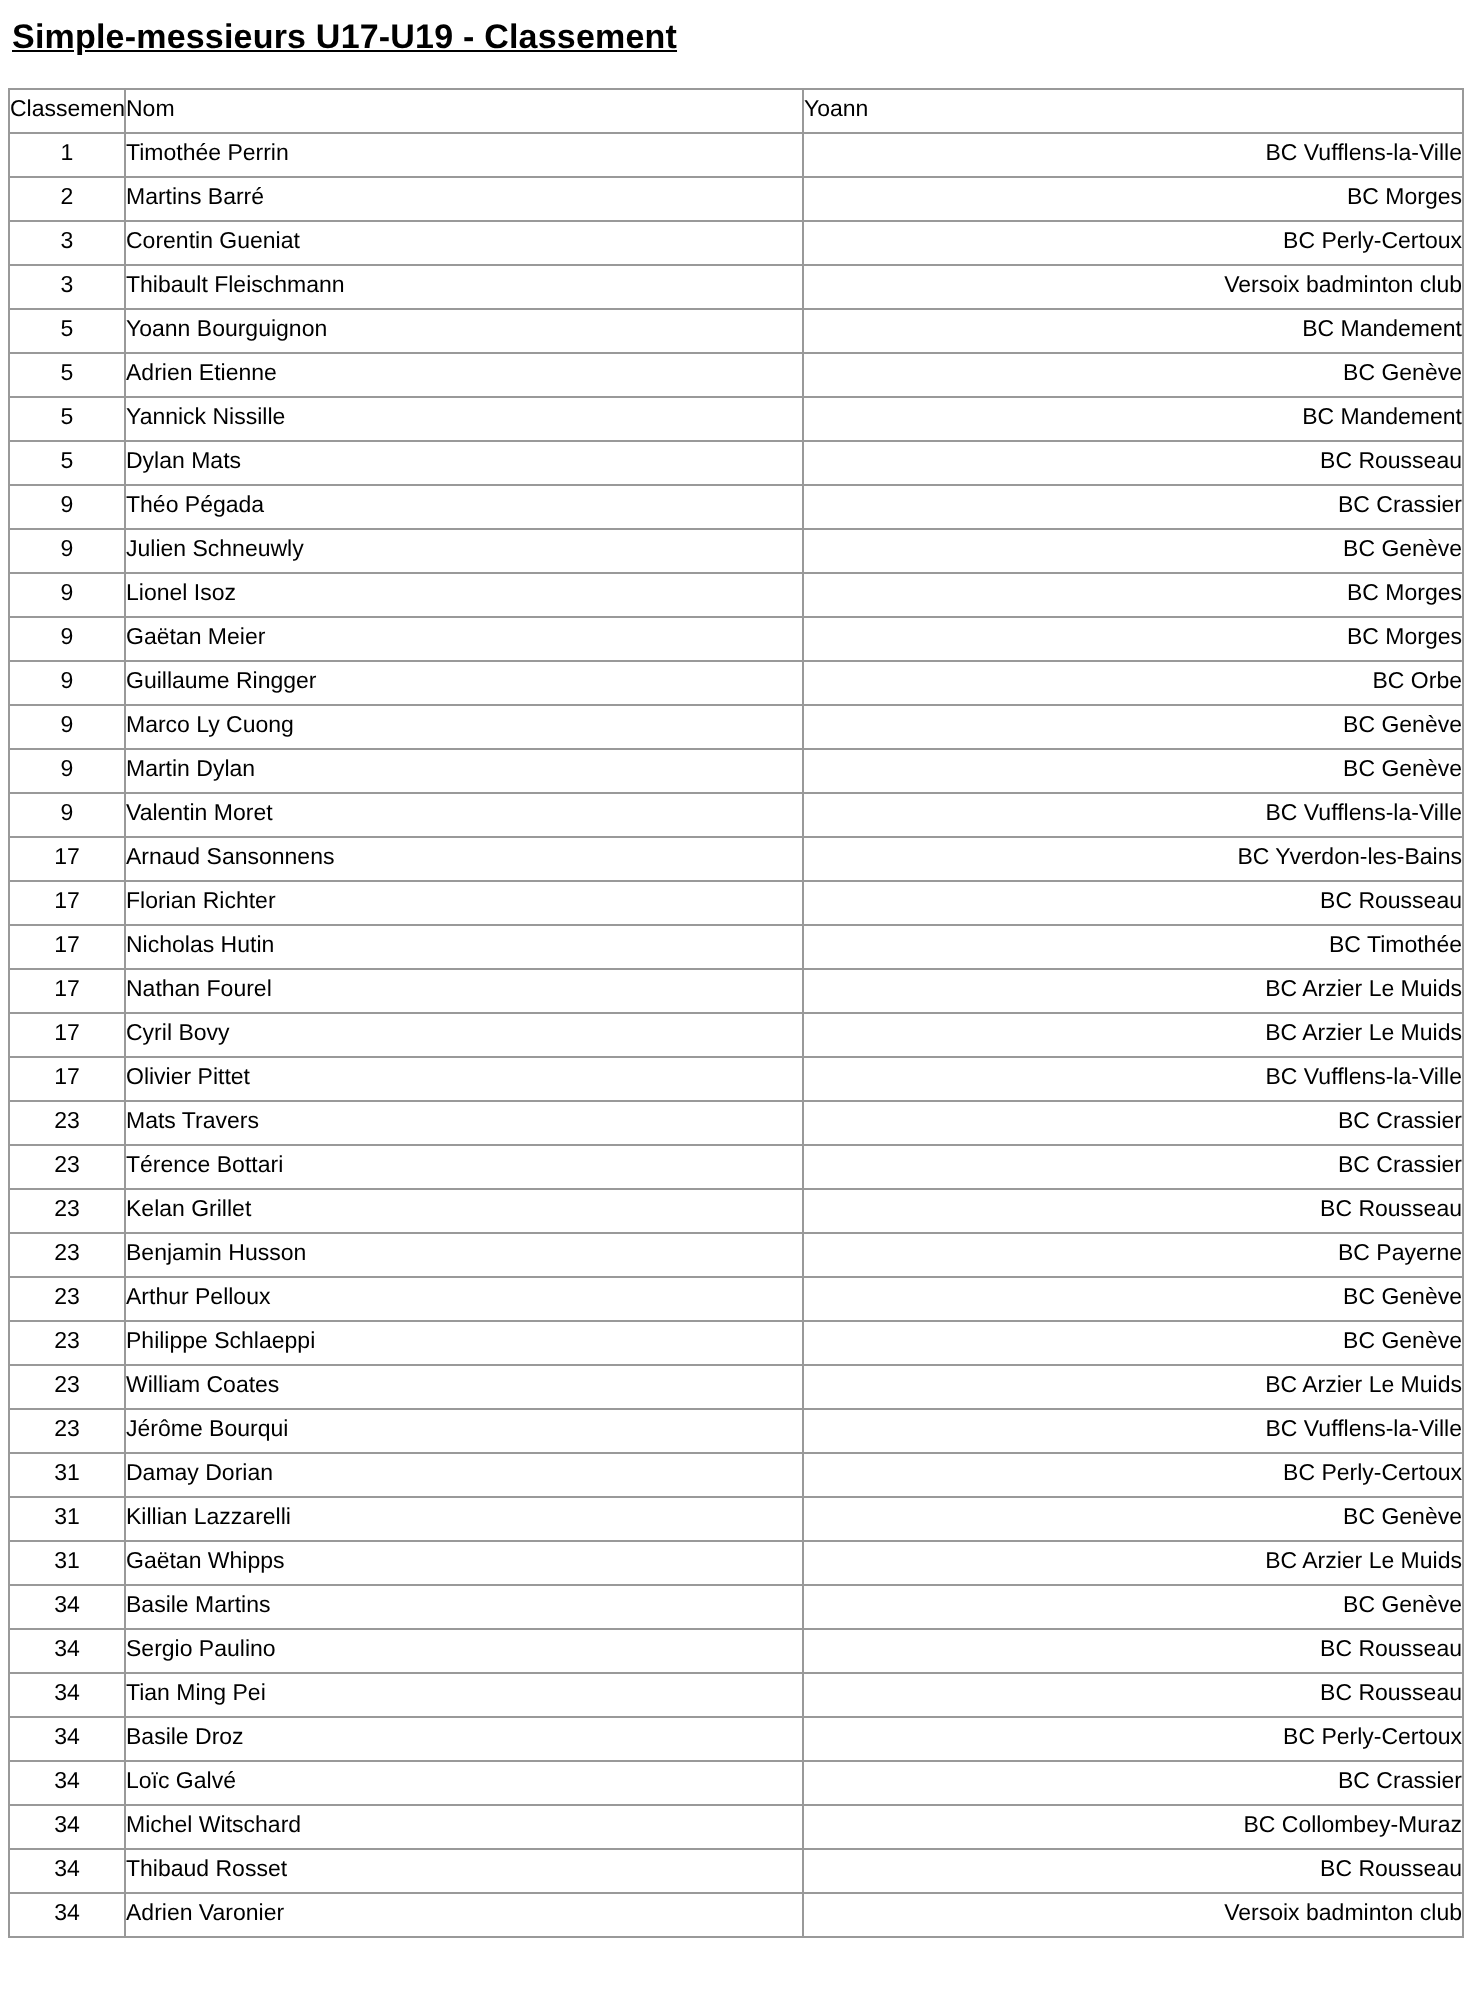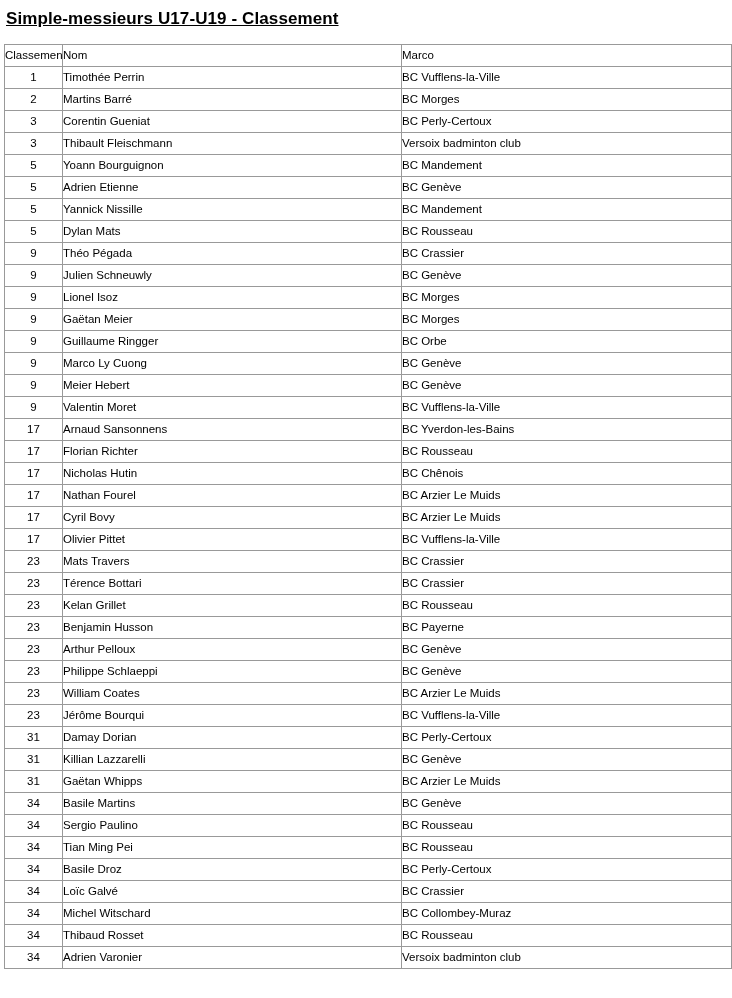--- a/index.html
+++ b/index.html
@@ -43,21 +43,21 @@
     padding: 0;
     vertical-align: middle;
     white-space: nowrap;
     overflow: hidden;
   }
   table.ranking th {
     font-size: 11.5px;
   }
   .col-rank { width: 57px; text-align: center; }
   .col-name { width: 338px; }
-  .col-club { width: 329px; }
+  .col-club { width: 329px; text-align: right; }
   th.col-rank { font-size: 9.5px; text-align: left; padding-left: 2px; }
   th.col-name, th.col-club { padding-left: 6px; text-align: left; }
   td.col-name, td.col-club { padding-left: 6px; }
   tr.struck td {
     text-decoration: line-through;
   }
   tr.struck td.col-rank {
     text-decoration: none;
   }
 </style>
@@ -66,21 +66,21 @@
 
 <div class="page">
 
   <div class="page-title">Simple-messieurs U17-U19 - Classement</div>
 
   <table class="ranking">
     <thead>
       <tr>
         <th class="col-rank">Classement</th>
         <th class="col-name">Nom</th>
-        <th class="col-club">Marco</th>
+        <th class="col-club">Yoann</th>
       </tr>
     </thead>
     <tbody id="ranking-body">
         <tr>
           <td class="col-rank">1</td>
           <td class="col-name">Timothée Perrin</td>
           <td class="col-club">BC Vufflens-la-Ville</td>
         </tr>
         <tr>
           <td class="col-rank">2</td>
@@ -142,42 +142,42 @@
           <td class="col-name">Guillaume Ringger</td>
           <td class="col-club">BC Orbe</td>
         </tr>
         <tr>
           <td class="col-rank">9</td>
           <td class="col-name">Marco Ly Cuong</td>
           <td class="col-club">BC Genève</td>
         </tr>
         <tr>
           <td class="col-rank">9</td>
-          <td class="col-name">Meier Hebert</td>
+          <td class="col-name">Martin Dylan</td>
           <td class="col-club">BC Genève</td>
         </tr>
         <tr>
           <td class="col-rank">9</td>
           <td class="col-name">Valentin Moret</td>
           <td class="col-club">BC Vufflens-la-Ville</td>
         </tr>
         <tr>
           <td class="col-rank">17</td>
           <td class="col-name">Arnaud Sansonnens</td>
           <td class="col-club">BC Yverdon-les-Bains</td>
         </tr>
         <tr>
           <td class="col-rank">17</td>
           <td class="col-name">Florian Richter</td>
           <td class="col-club">BC Rousseau</td>
         </tr>
         <tr>
           <td class="col-rank">17</td>
           <td class="col-name">Nicholas Hutin</td>
-          <td class="col-club">BC Chênois</td>
+          <td class="col-club">BC Timothée</td>
         </tr>
         <tr>
           <td class="col-rank">17</td>
           <td class="col-name">Nathan Fourel</td>
           <td class="col-club">BC Arzier Le Muids</td>
         </tr>
         <tr>
           <td class="col-rank">17</td>
           <td class="col-name">Cyril Bovy</td>
           <td class="col-club">BC Arzier Le Muids</td>

